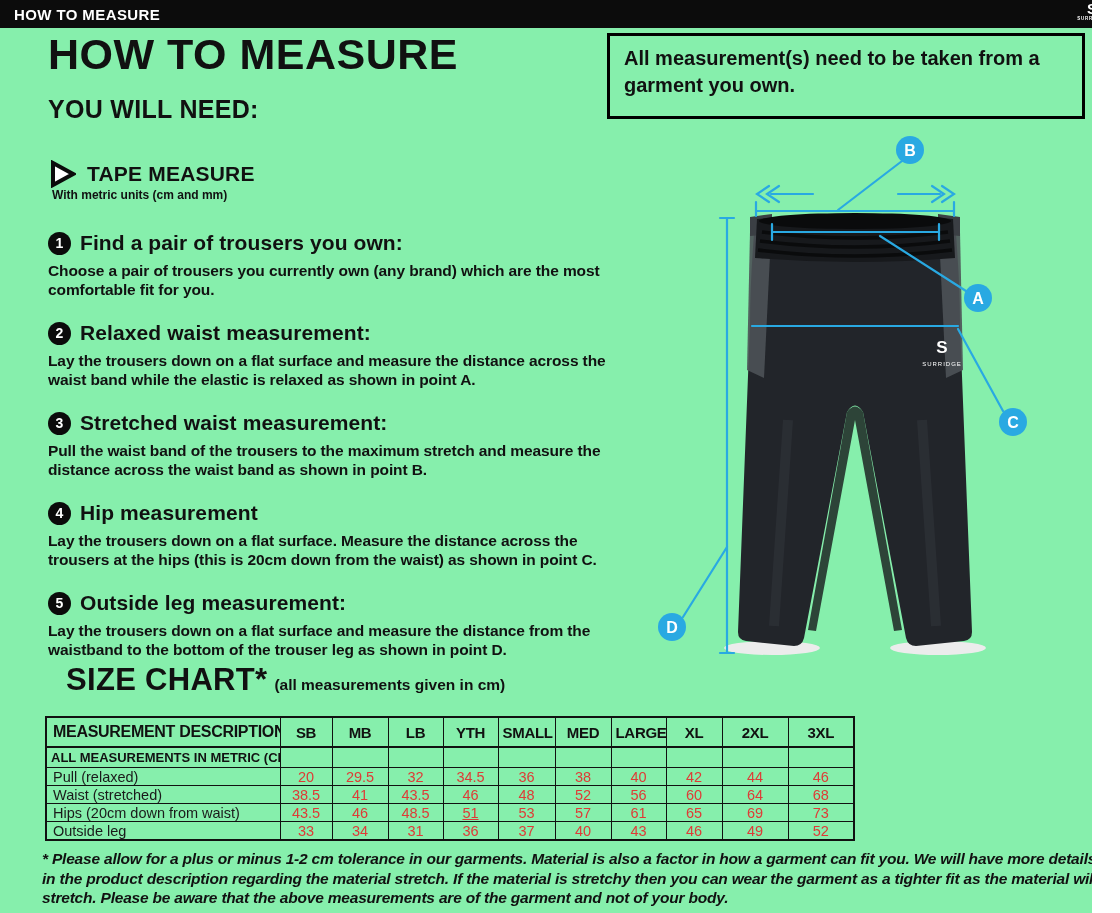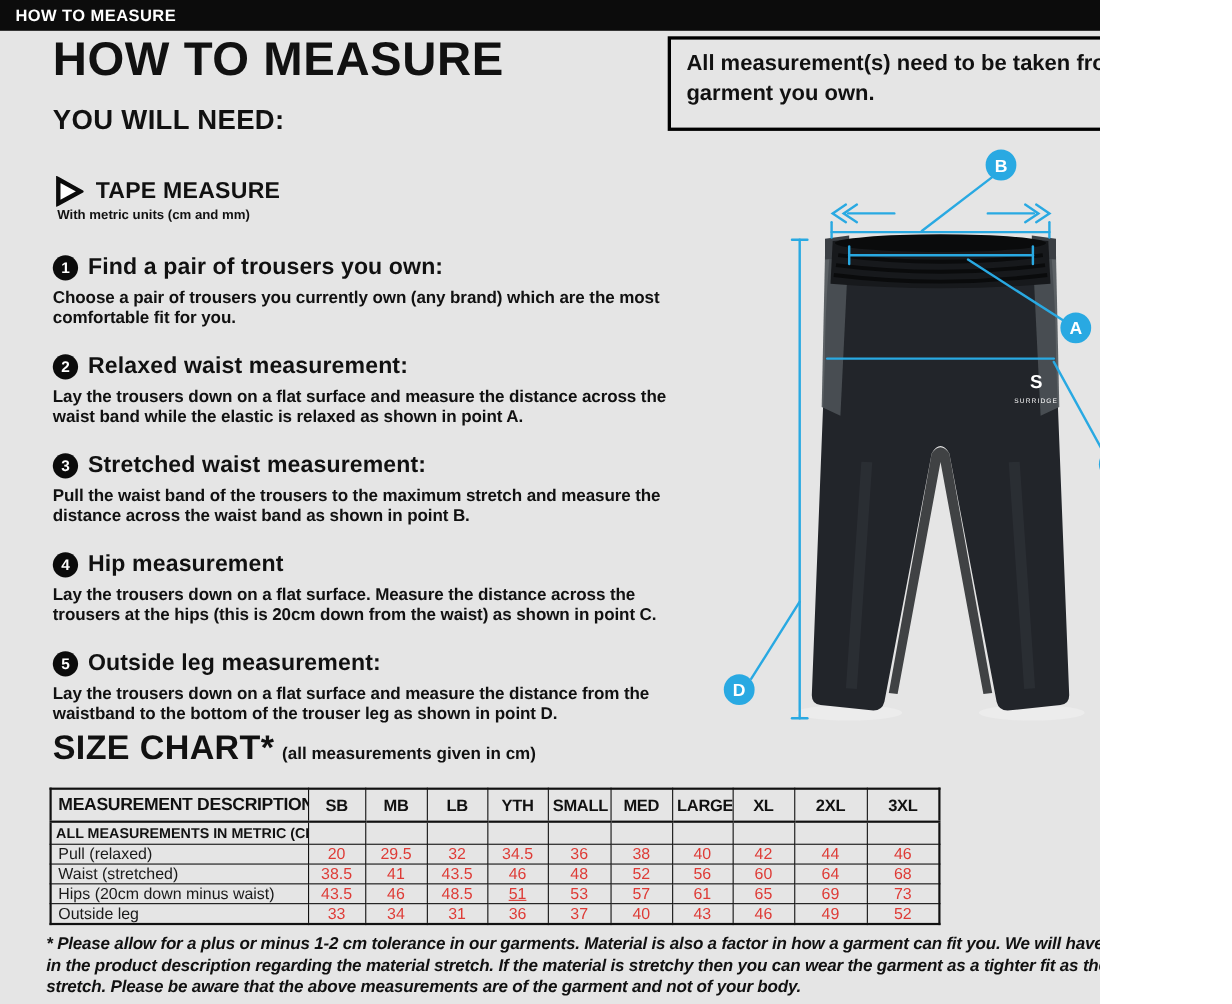--- a/index.html
+++ b/index.html
@@ -1,16 +1,16 @@
 <!DOCTYPE html>
 <html><head>
 <meta charset="utf-8">
 <style>
   html,body{margin:0;padding:0;background:#fff;}
-  #canvas{position:relative;width:1000px;height:913px;background:#e5e5e5;overflow:hidden;
+  #canvas{position:relative;width:1092px;height:913px;background:#86efac;overflow:hidden;
           font-family:"Liberation Sans",sans-serif;color:#111;}
   
   .topbar{position:absolute;left:0;top:0;width:1120px;height:28px;background:#0c0c0c;
           display:flex;align-items:center;}
   .topbar-title{color:#fff;font-size:15px;font-weight:bold;letter-spacing:.4px;margin-left:14px;}
   .topbar-logo{position:absolute;right:6px;top:1px;width:44px;text-align:center;color:#fff;line-height:1;}
   .logo-s{font-size:15px;font-weight:900;display:block;}
   .logo-word{font-size:4.5px;letter-spacing:.7px;display:block;margin-top:1px;font-weight:bold;}
   
   .h1{position:absolute;left:48px;top:30px;font-size:43px;font-weight:900;letter-spacing:.5px;}
@@ -21,21 +21,21 @@
   .tool-label{font-size:21px;font-weight:900;margin-left:11px;letter-spacing:.2px;}
   .tool-sub{position:absolute;left:52px;top:188px;font-size:12px;font-weight:bold;}
   
   .step{position:absolute;left:48px;width:600px;}
   .step-head{display:flex;align-items:center;}
   .step-num{width:23px;height:23px;border-radius:50%;background:#0b0b0b;color:#fff;font-size:14px;
             font-weight:bold;display:flex;align-items:center;justify-content:center;flex:0 0 23px;}
   .step-title{font-size:21px;font-weight:900;margin-left:9px;letter-spacing:.1px;}
   .step-body{margin-top:6px;font-size:15.5px;font-weight:bold;line-height:19px;width:592px;letter-spacing:-.1px;}
   
-  .sizechart-head{position:absolute;left:48px;top:662px;display:flex;align-items:baseline;}
+  .sizechart-head{position:absolute;left:66px;top:662px;display:flex;align-items:baseline;}
   .sizechart-title{font-size:31px;font-weight:900;letter-spacing:.3px;}
   .sizechart-sub{font-size:15.5px;font-weight:bold;margin-left:7px;}
   table.sizes{position:absolute;left:45px;top:716px;width:808px;border-collapse:collapse;
               table-layout:fixed;border:2.5px solid #111;}
   table.sizes th,table.sizes td{border:1.5px solid #111;padding:0 4px;overflow:hidden;white-space:nowrap;}
   table.sizes thead th{border-bottom:2.5px solid #111;font-size:15px;font-weight:bold;
                        letter-spacing:-.3px;text-align:center;height:28px;}
   table.sizes thead th:first-child{text-align:left;padding-left:6px;font-size:16px;}
   tr.metric-row td{height:19px;font-size:13px;font-weight:bold;}
   tr.data-row td{height:17px;font-size:14.5px;text-align:center;}
@@ -174,21 +174,21 @@
           <td style="color: rgb(222, 59, 54);">43.5</td>
           <td style="color: rgb(222, 59, 54);">46</td>
           <td style="color: rgb(222, 59, 54);">48</td>
           <td style="color: rgb(222, 59, 54);">52</td>
           <td style="color: rgb(222, 59, 54);">56</td>
           <td style="color: rgb(222, 59, 54);">60</td>
           <td style="color: rgb(222, 59, 54);">64</td>
           <td style="color: rgb(222, 59, 54);">68</td>
         </tr>
         <tr class="data-row">
-          <td class="rowlabel">Hips (20cm down minus waist)</td>
+          <td class="rowlabel">Hips (20cm down from waist)</td>
           <td style="color: rgb(222, 59, 54);">43.5</td>
           <td style="color: rgb(222, 59, 54);">46</td>
           <td style="color: rgb(222, 59, 54);">48.5</td>
           <td style="color: rgb(222, 59, 54); text-decoration: underline;">51</td>
           <td style="color: rgb(222, 59, 54);">53</td>
           <td style="color: rgb(222, 59, 54);">57</td>
           <td style="color: rgb(222, 59, 54);">61</td>
           <td style="color: rgb(222, 59, 54);">65</td>
           <td style="color: rgb(222, 59, 54);">69</td>
           <td style="color: rgb(222, 59, 54);">73</td>

